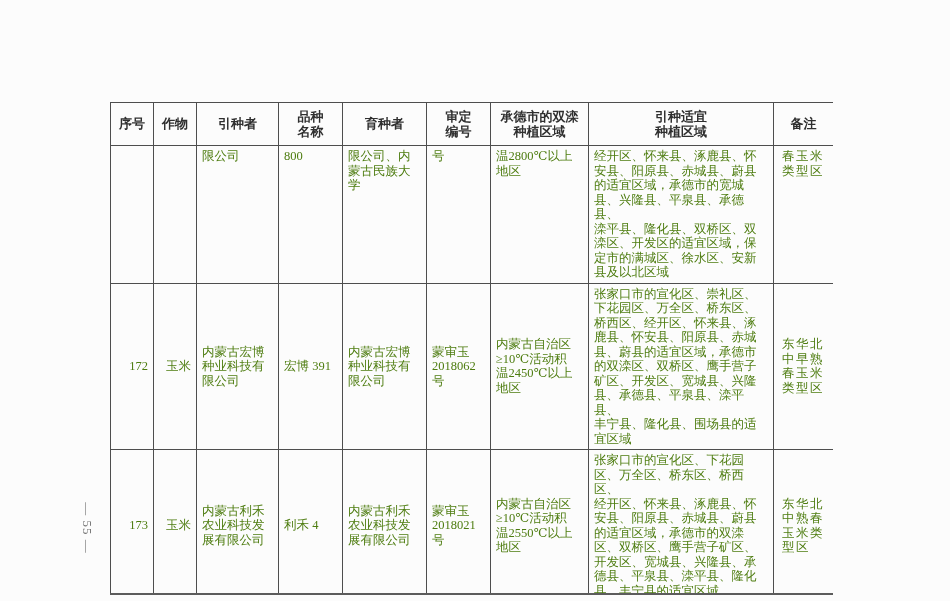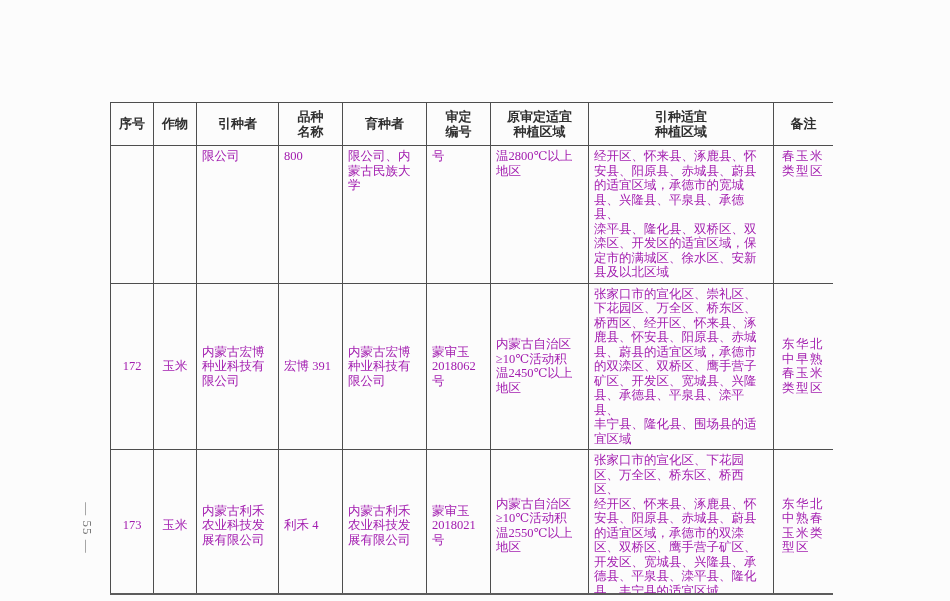--- a/index.html
+++ b/index.html
@@ -59,28 +59,28 @@
     vertical-align: middle;
     padding: 2px 2px;
     color: #2f2f2f;
   }
   .variety-table td {
     font-size: 12.5px;
     line-height: 14.5px;
     padding: 3px 5px;
     text-align: left;
     vertical-align: middle;
-    color: #a21caf;
+    color: #4d7c0f;
   }
   tr.hdr      { height: 43px; }
   tr.row-cont { height: 119px; }
   tr.row-172  { height: 146px; }
   tr.row-173  { height: 140px; }
   tr.vtop td  { vertical-align: top; }
-  td.ta-c     { text-align: center; margin-top: 16px; }
+  td.ta-c     { text-align: right; margin-top: 16px; }
   td.remark   { letter-spacing: 1.5px; padding-left: 8px; padding-right: 6px; margin-top: 28px; }
 </style>
 </head>
 <body>
 
 <div class="page">
 
   <div class="page-number">— 55 —</div>
 
   <div class="table-clip">
@@ -99,21 +99,21 @@
       <thead>
         <tr class="hdr">
           <th>序号</th>
           <th>作物</th>
           <th>引种者</th>
           <th>品种
 名称</th>
           <th>育种者</th>
           <th>审定
 编号</th>
-          <th>原审定适宜
+          <th>承德市的双滦
 种植区域</th>
           <th>引种适宜
 种植区域</th>
           <th>备注</th>
         </tr>
       </thead>
       <tbody>
         <tr class="row-cont vtop">
           <td class="ta-c"></td>
           <td class="ta-c"></td>

